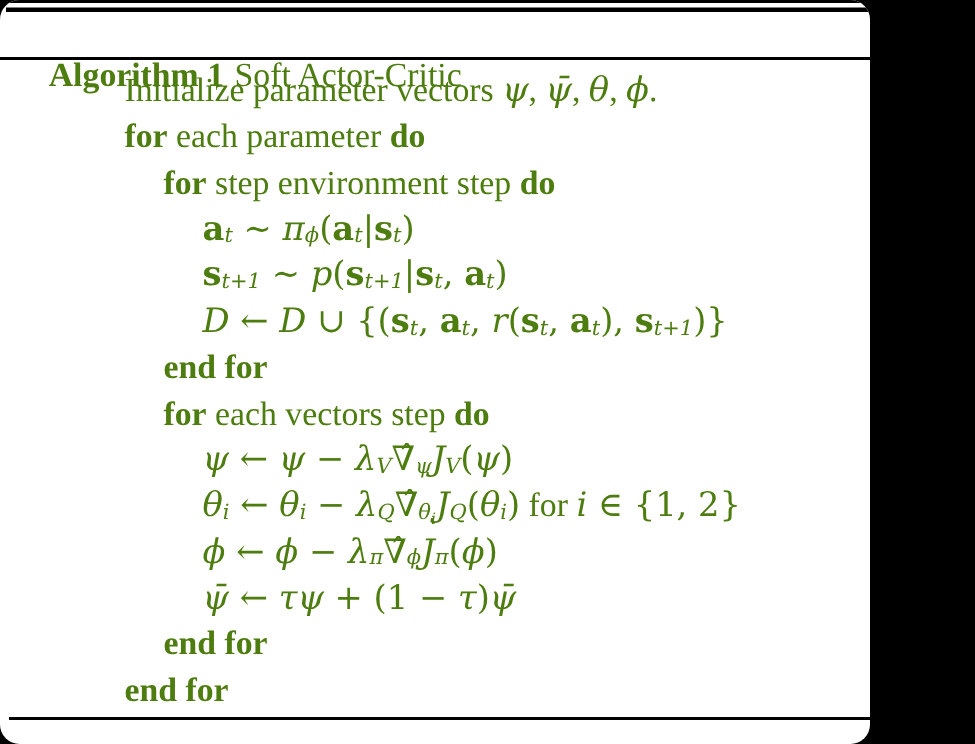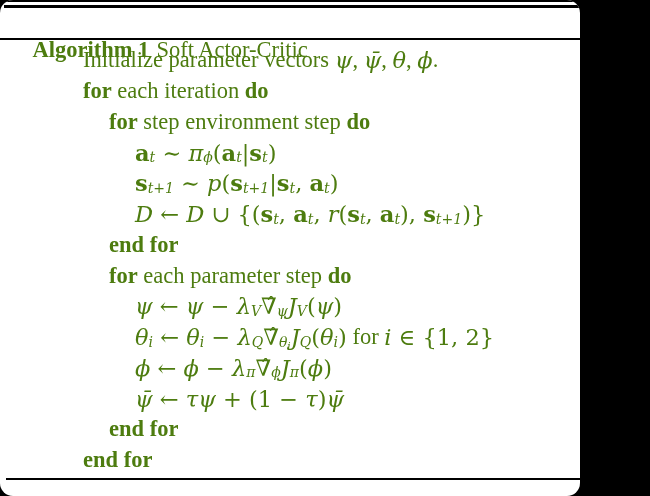--- a/index.html
+++ b/index.html
@@ -34,27 +34,27 @@
 
 <div class="page">
   <div class="edge-line"></div>
   <div class="rule-thick"></div>
   <div class="header">
     <span class="label">Algorithm 1</span><span>Soft Actor-Critic</span>
   </div>
   <div class="rule-thin"></div>
   <div class="pseudocode">
       <div class="line indent-1"><span class="seg rm">Initialize parameter vectors </span><span class="seg it">ψ</span><span class="seg rm">, </span><span class="seg it">ψ̄</span><span class="seg rm">, </span><span class="seg it">θ</span><span class="seg rm">, </span><span class="seg it">ϕ</span><span class="seg rm">.</span></div>
-      <div class="line indent-1"><span class="seg kw">for</span><span class="seg rm"> each iteration </span><span class="seg kw">do</span></div>
+      <div class="line indent-1"><span class="seg kw">for</span><span class="seg rm"> each parameter </span><span class="seg kw">do</span></div>
       <div class="line indent-2"><span class="seg kw">for</span><span class="seg rm"> step environment step </span><span class="seg kw">do</span></div>
       <div class="line indent-3"><span class="seg bf">a</span><span class="seg sub">t</span><span class="seg op"> ∼ </span><span class="seg it">π</span><span class="seg sub">ϕ</span><span class="seg op">(</span><span class="seg bf">a</span><span class="seg sub">t</span><span class="seg op">|</span><span class="seg bf">s</span><span class="seg sub">t</span><span class="seg op">)</span></div>
       <div class="line indent-3"><span class="seg bf">s</span><span class="seg sub">t+1</span><span class="seg op"> ∼ </span><span class="seg it">p</span><span class="seg op">(</span><span class="seg bf">s</span><span class="seg sub">t+1</span><span class="seg op">|</span><span class="seg bf">s</span><span class="seg sub">t</span><span class="seg op">, </span><span class="seg bf">a</span><span class="seg sub">t</span><span class="seg op">)</span></div>
       <div class="line indent-3"><span class="seg cal">D</span><span class="seg op"> ← </span><span class="seg cal">D</span><span class="seg op"> ∪ {(</span><span class="seg bf">s</span><span class="seg sub">t</span><span class="seg op">, </span><span class="seg bf">a</span><span class="seg sub">t</span><span class="seg op">, </span><span class="seg it">r</span><span class="seg op">(</span><span class="seg bf">s</span><span class="seg sub">t</span><span class="seg op">, </span><span class="seg bf">a</span><span class="seg sub">t</span><span class="seg op">), </span><span class="seg bf">s</span><span class="seg sub">t+1</span><span class="seg op">)}</span></div>
       <div class="line indent-2"><span class="seg kw">end for</span></div>
-      <div class="line indent-2"><span class="seg kw">for</span><span class="seg rm"> each parameter step </span><span class="seg kw">do</span></div>
+      <div class="line indent-2"><span class="seg kw">for</span><span class="seg rm"> each vectors step </span><span class="seg kw">do</span></div>
       <div class="line indent-3"><span class="seg it">ψ</span><span class="seg op"> ← </span><span class="seg it">ψ</span><span class="seg op"> − </span><span class="seg it">λ</span><span class="seg sub">V</span><span class="seg op">∇̂</span><span class="seg sub">ψ</span><span class="seg it">J</span><span class="seg sub">V</span><span class="seg op">(</span><span class="seg it">ψ</span><span class="seg op">)</span></div>
       <div class="line indent-3"><span class="seg it">θ</span><span class="seg sub">i</span><span class="seg op"> ← </span><span class="seg it">θ</span><span class="seg sub">i</span><span class="seg op"> − </span><span class="seg it">λ</span><span class="seg sub">Q</span><span class="seg op">∇̂</span><span class="seg sub">θ</span><span class="seg subsub">i</span><span class="seg it">J</span><span class="seg sub">Q</span><span class="seg op">(</span><span class="seg it">θ</span><span class="seg sub">i</span><span class="seg op">)</span><span class="seg rm"> for </span><span class="seg it">i</span><span class="seg op"> ∈ {1, 2}</span></div>
       <div class="line indent-3"><span class="seg it">ϕ</span><span class="seg op"> ← </span><span class="seg it">ϕ</span><span class="seg op"> − </span><span class="seg it">λ</span><span class="seg sub">π</span><span class="seg op">∇̂</span><span class="seg sub">ϕ</span><span class="seg it">J</span><span class="seg sub">π</span><span class="seg op">(</span><span class="seg it">ϕ</span><span class="seg op">)</span></div>
       <div class="line indent-3"><span class="seg it">ψ̄</span><span class="seg op"> ← </span><span class="seg it">τψ</span><span class="seg op"> + (1 − </span><span class="seg it">τ</span><span class="seg op">)</span><span class="seg it">ψ̄</span></div>
       <div class="line indent-2"><span class="seg kw">end for</span></div>
       <div class="line indent-1"><span class="seg kw">end for</span></div>
     </div>
   <div class="rule-bottom"></div>
 </div>
 

